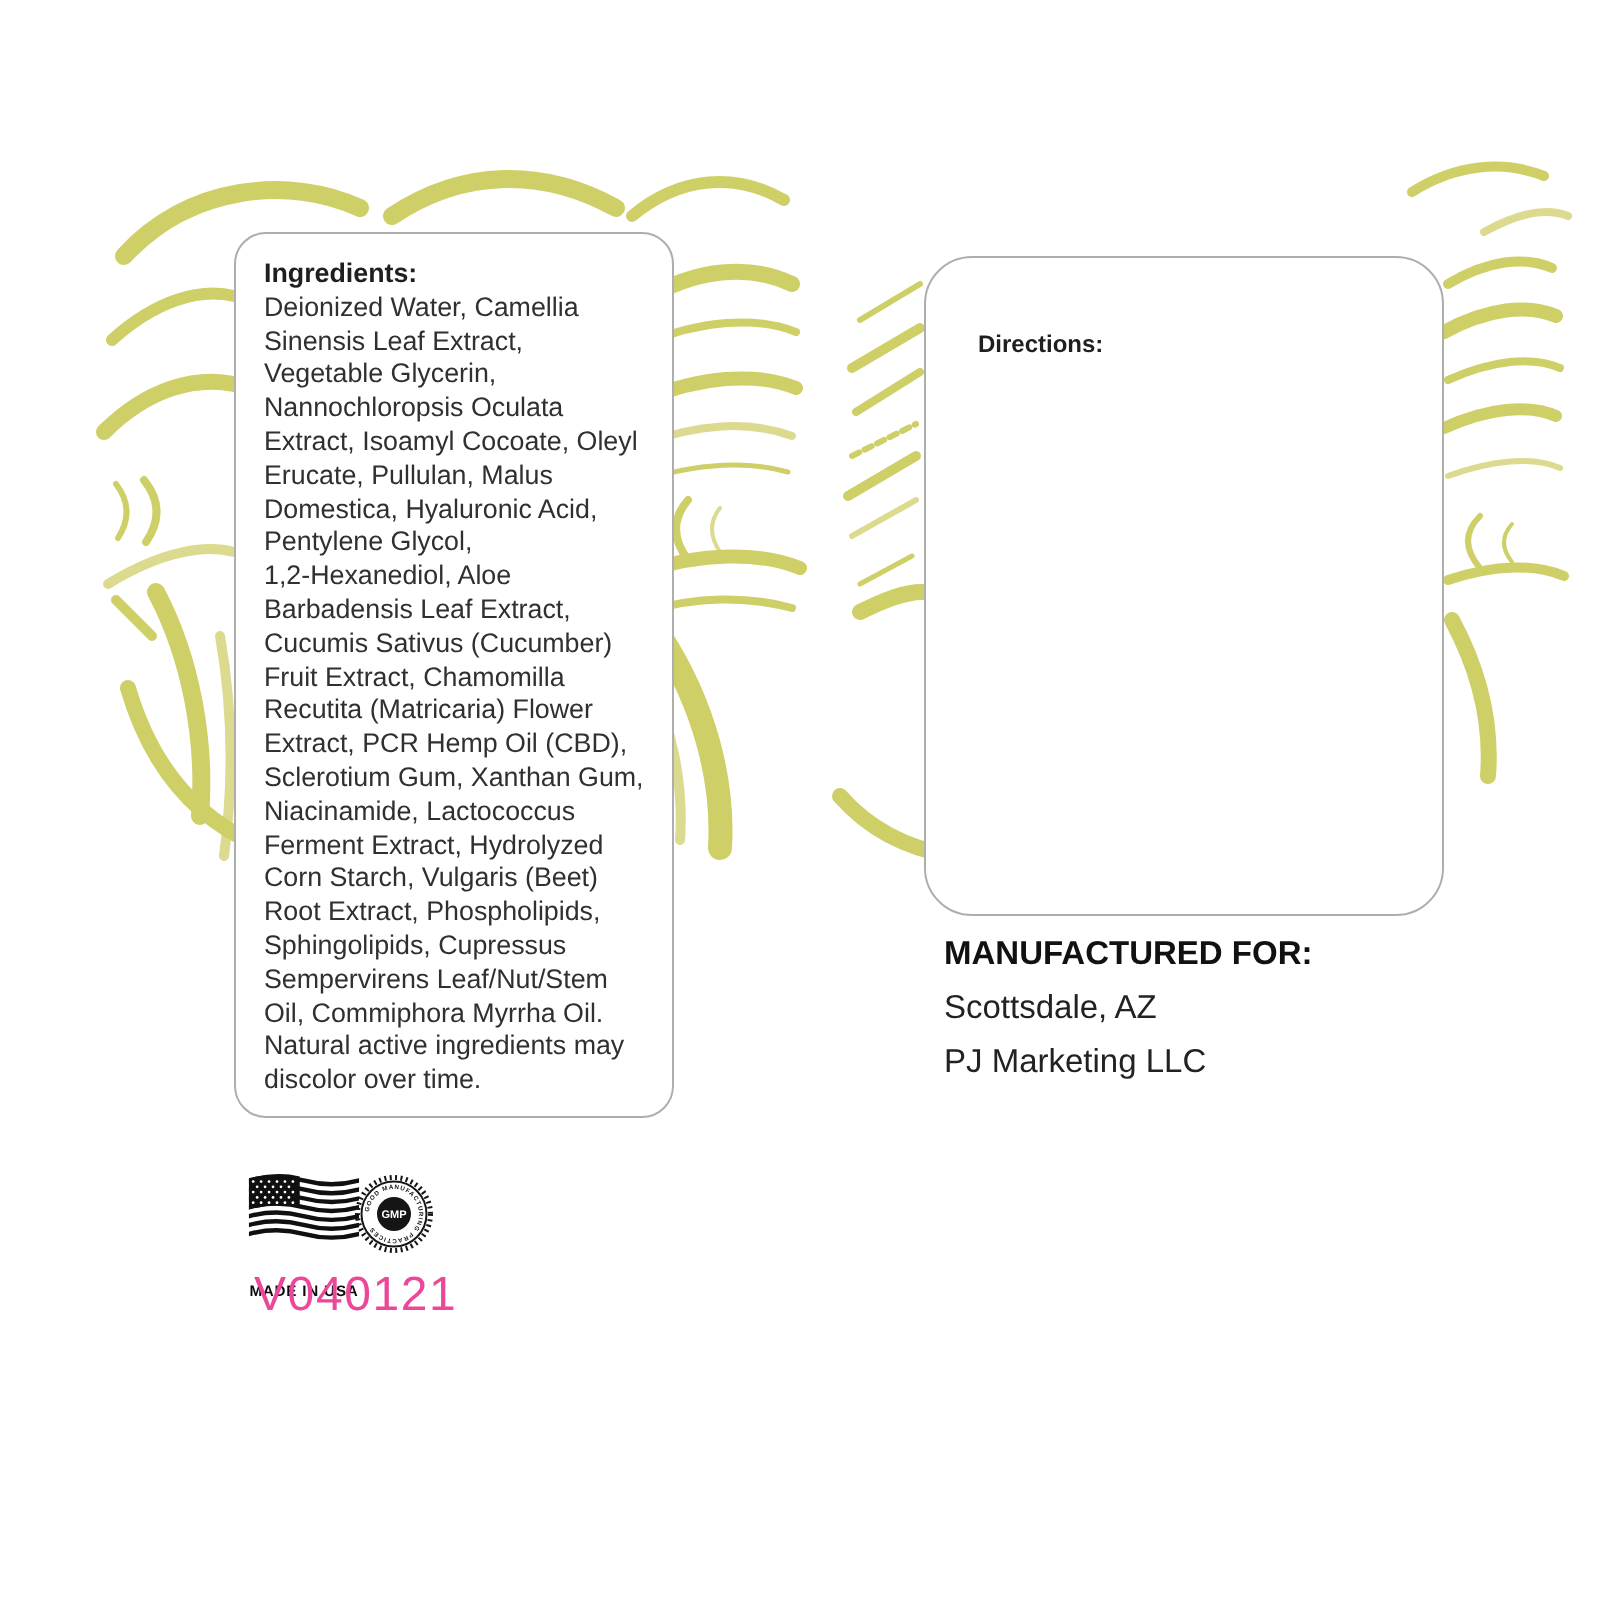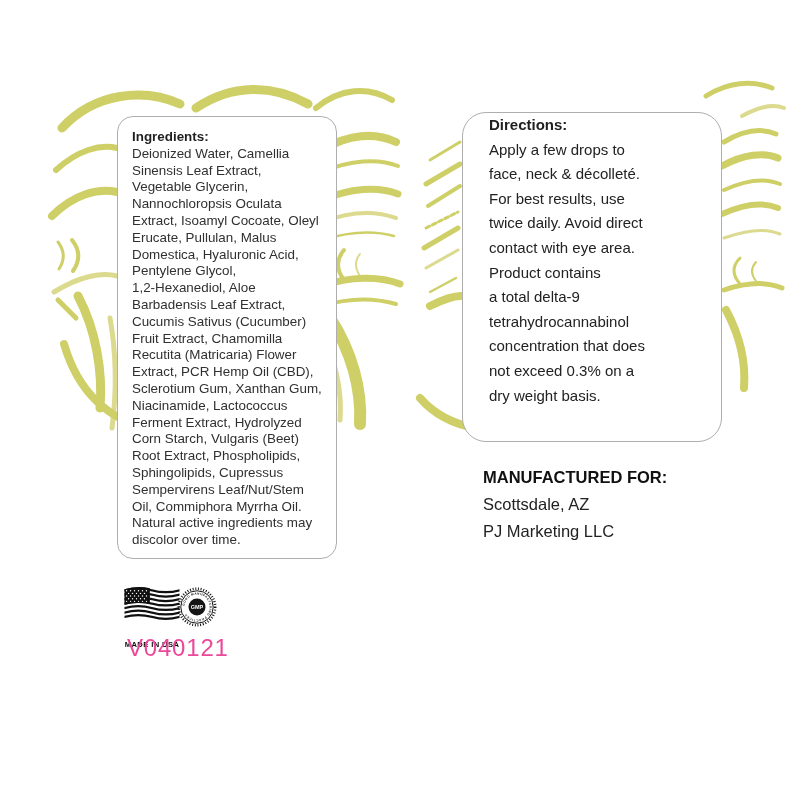--- a/index.html
+++ b/index.html
@@ -20,30 +20,30 @@
     border:1.5px solid #aeaeae;
     box-sizing:border-box;
   }
   .panel-ingredients{
     left:117px;top:116px;width:220px;height:443px;
     border-radius:16px;
     padding:12px 10px 10px 14px;
     font-size:13.4px;line-height:16.8px;color:#303030;
   }
   .panel-directions{
-    left:462px;top:112px;width:260px;height:330px;
+    left:462px;top:128px;width:260px;height:330px;
     border-radius:24px;
-    padding:0 14px 14px 26px;
-    font-size:15px;line-height:24.6px;color:#222222;
+    padding:31px 14px 14px 26px;
+    font-size:12px;line-height:24.6px;color:#222222;
   }
   .panel-title{font-weight:bold;color:#1f1f1f;}
   .panel-body{white-space:pre-line;}
 
   .manufacturer{
-    position:absolute;left:483px;top:464px;width:240px;
+    position:absolute;left:472px;top:464px;width:240px;
     font-size:16.5px;line-height:27px;color:#222222;
   }
   .manufacturer .heading{font-weight:bold;color:#111111;}
 
   .badge-flag{position:absolute;left:124px;top:586px;width:56px;text-align:center;}
   .made-in-usa{
     font-size:7.6px;font-weight:bold;letter-spacing:.4px;
     color:#0d0d0d;margin-top:14px;white-space:nowrap;
   }
   .badge-gmp{position:absolute;left:176px;top:586px;width:42px;height:42px;}
@@ -143,31 +143,20 @@
 Root Extract, Phospholipids,
 Sphingolipids, Cupressus
 Sempervirens Leaf/Nut/Stem
 Oil, Commiphora Myrrha Oil.
 Natural active ingredients may
 discolor over time.</div>
   </div>
 
   <div class="panel panel-directions">
     <div class="panel-title">Directions:</div>
-    <div class="panel-body">Apply a few drops to
-face, neck &amp; décolleté.
-For best results, use
-twice daily. Avoid direct
-contact with eye area.
-Product contains
-a total delta-9
-tetrahydrocannabinol
-concentration that does
-not exceed 0.3% on a
-dry weight basis.</div>
   </div>
 
   <div class="manufacturer">
     <div class="heading">MANUFACTURED FOR:</div>
     <div>Scottsdale, AZ</div>
     <div>PJ Marketing LLC</div>
   </div>
 
   <div class="badge-flag">
     <svg width="56" height="36" viewBox="0 0 104 68" xmlns="http://www.w3.org/2000/svg">

